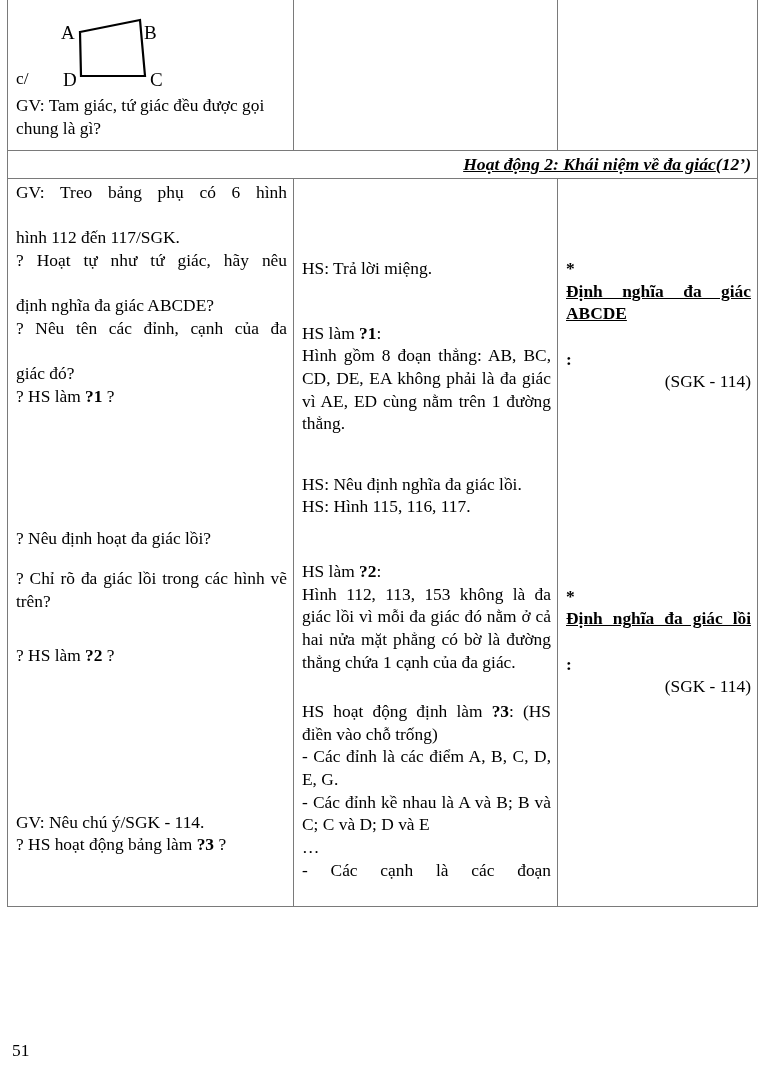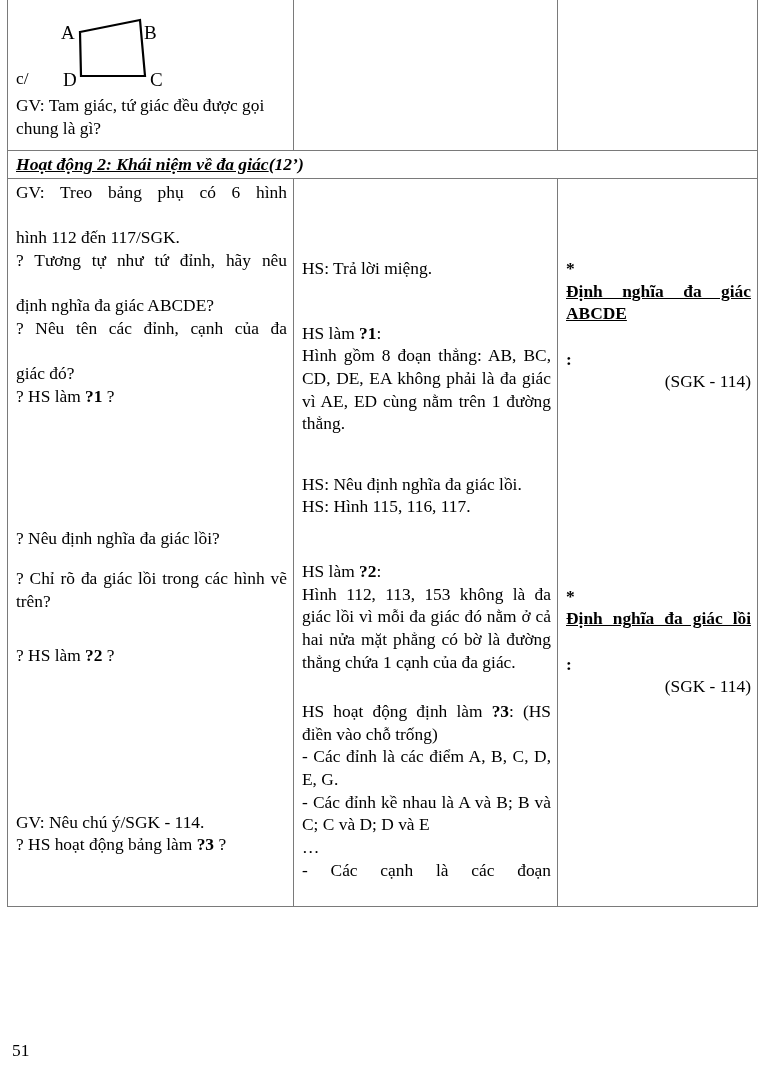--- a/index.html
+++ b/index.html
@@ -76,21 +76,21 @@
   .just-all  { text-align: justify; text-justify: inter-word; }
   .just-all::after { content: ""; display: inline-block; width: 100%; }
   .b         { font-weight: bold; }
   .blank-line{ height: 17px; }
   .blank-line-sm { height: 9px; }
   .blank-line-lg { height: 120px; }
   .blank-line-xl { height: 32px; }
 
   
   .activity-cell {
-    text-align: left;
+    text-align: right;
     padding-top: 5px;
     padding-bottom: 7px;
     font-family: Liberation Serif, serif;
   }
   .activity-heading {
     font-weight: bold;
     font-style: italic;
     font-size: 17.6px;
     white-space: nowrap;
   }
@@ -173,29 +173,29 @@
           <span class="u">Hoạt động 2: Khái niệm về đa giác</span><span class="time">(12’)</span>
         </span>
       </td>
     </tr>
 
     <tr>
 
       <td class="col-gv cell-pad-top">
         <p class="just-all">GV: Treo bảng phụ có 6 hình</p>
         <p>hình 112 đến 117/SGK.</p>
-        <p class="just-all">? Tương tự như tứ đỉnh, hãy nêu</p>
+        <p class="just-all">? Hoạt tự như tứ giác, hãy nêu</p>
         <p>định nghĩa đa giác ABCDE?</p>
         <p class="just-all">? Nêu tên các đỉnh, cạnh của đa</p>
         <p>giác đó?</p>
         <p><span>? HS làm </span><span class="b">?1</span><span> ?</span></p>
 
         <div class="blank-line-lg"></div>
 
-        <p>? Nêu định nghĩa đa giác lồi?</p>
+        <p>? Nêu định hoạt đa giác lồi?</p>
         <div class="blank-line"></div>
         <p class="just">? Chỉ rõ đa giác lồi trong các hình vẽ trên?</p>
 
         <div class="blank-line-xl"></div>
 
         <p><span>? HS làm </span><span class="b">?2</span><span> ?</span></p>
 
         <div style="height:144px"></div>
 
         <p>GV: Nêu chú ý/SGK - 114.</p>

